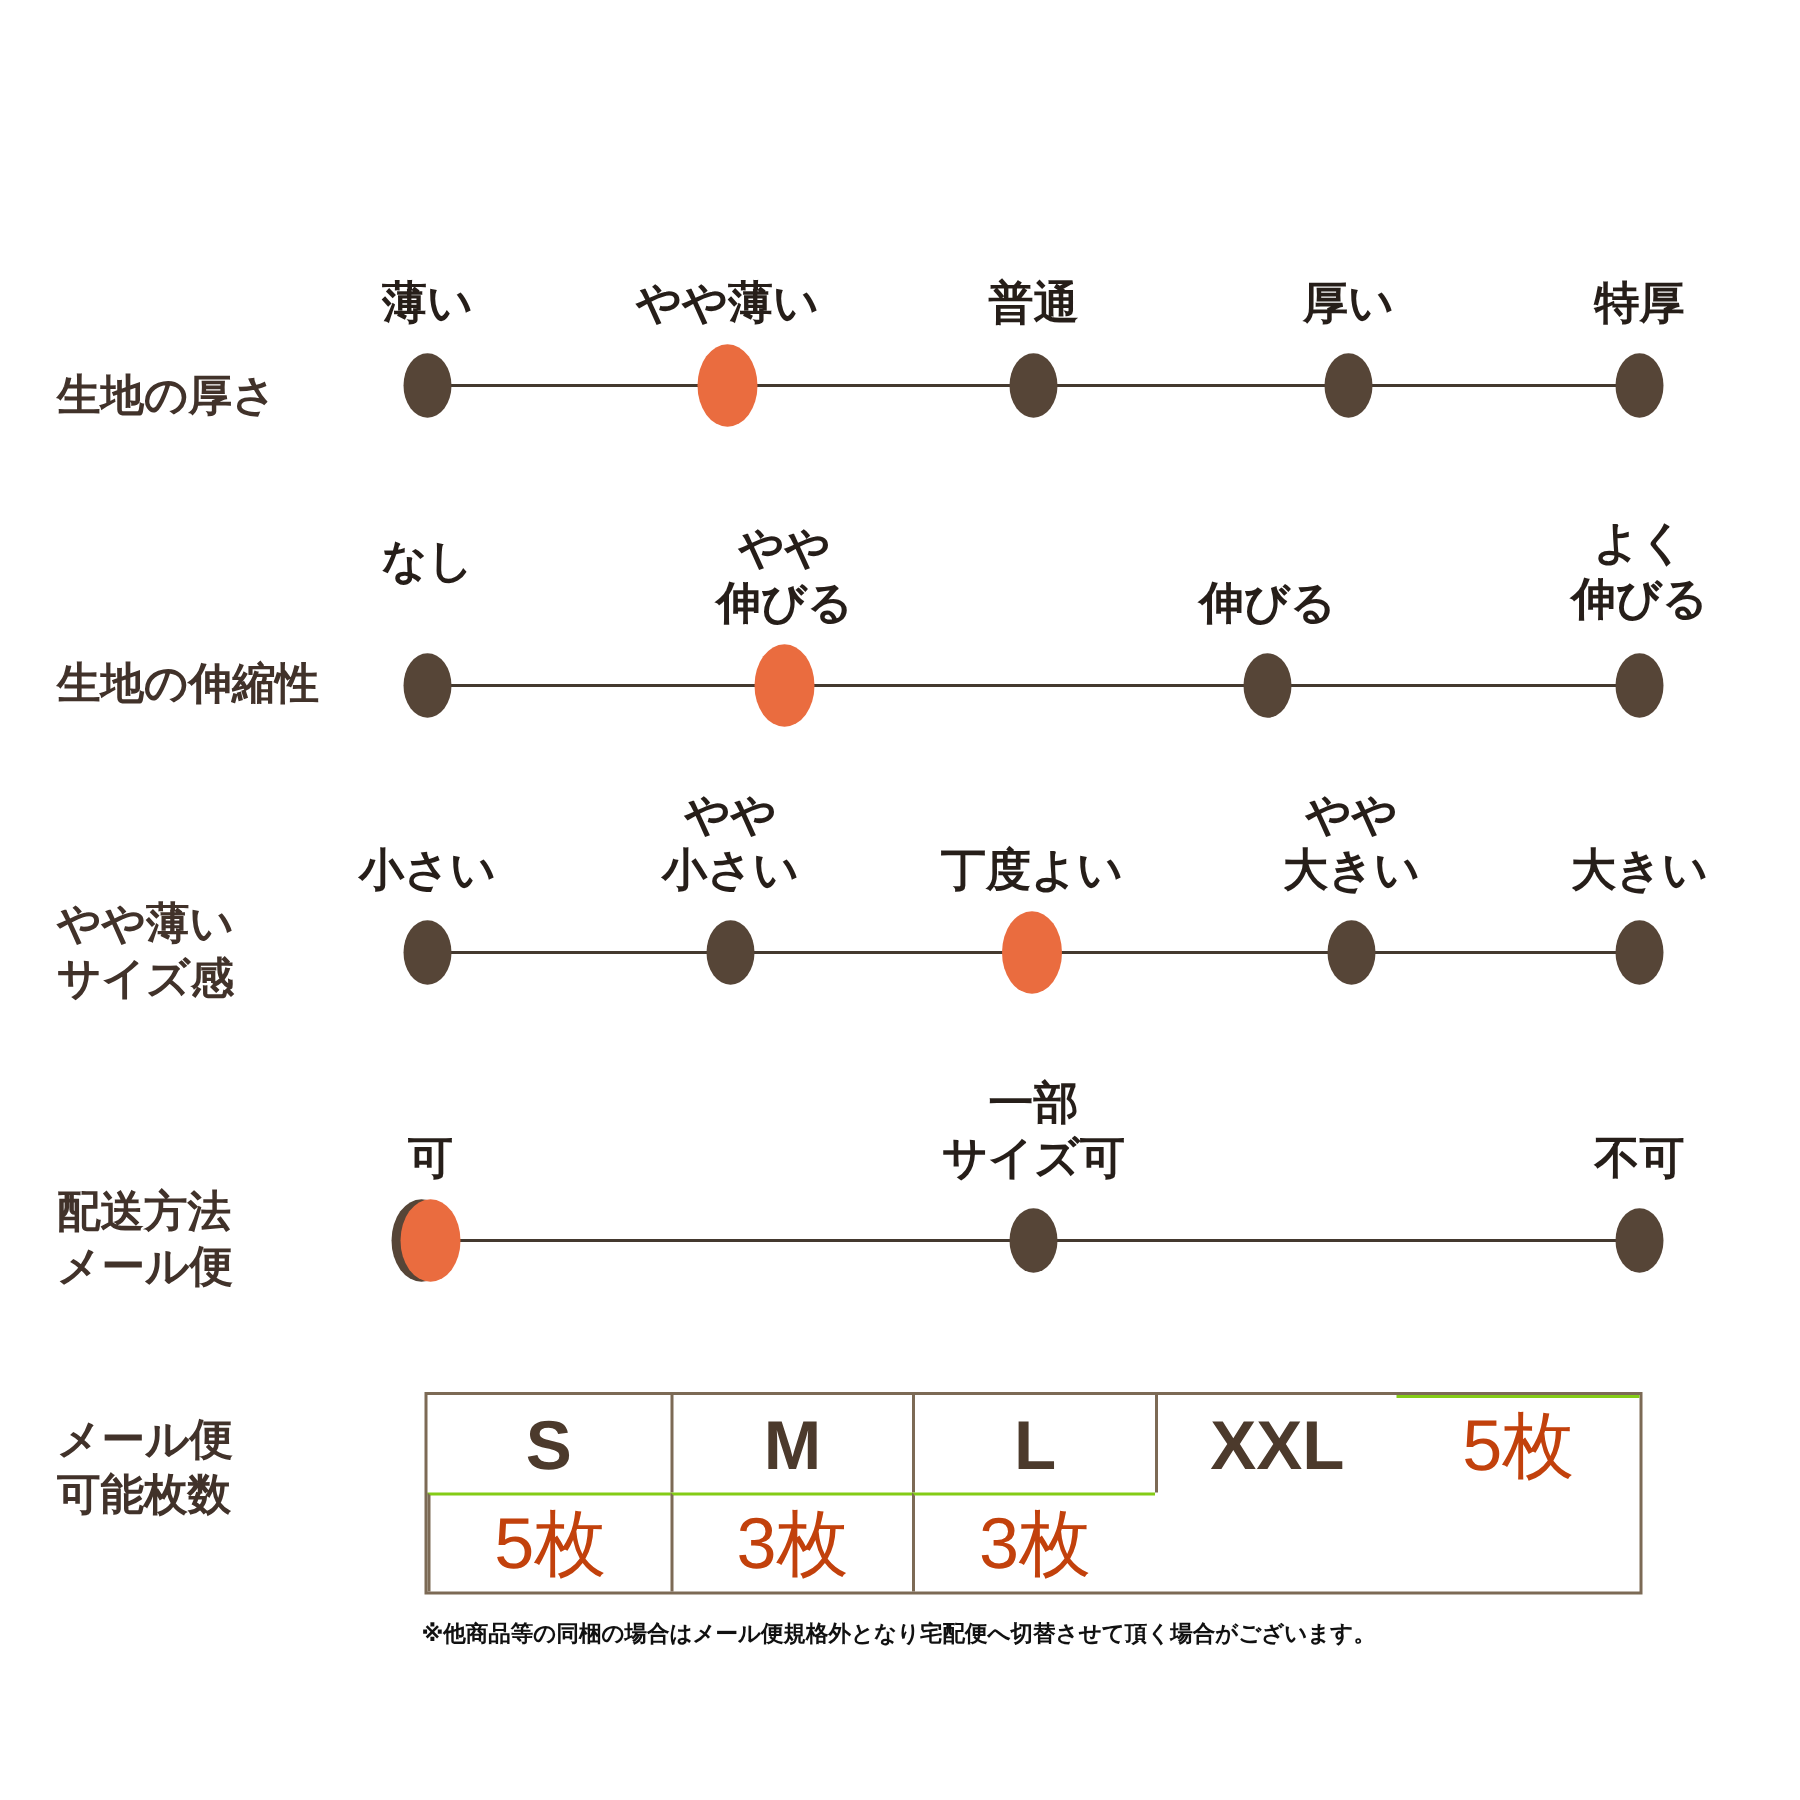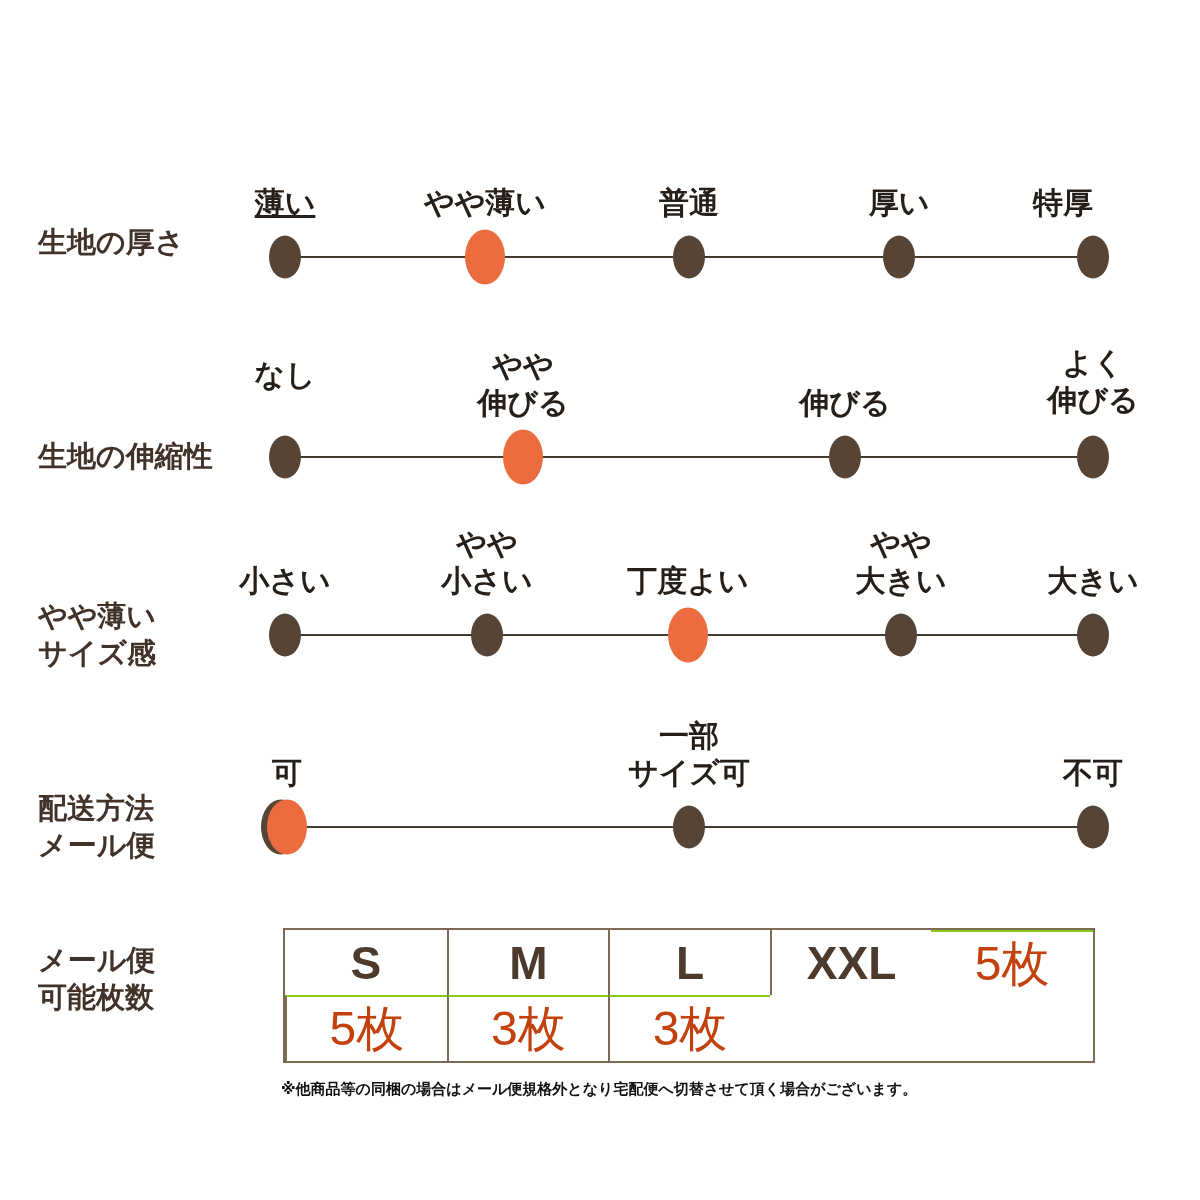--- a/index.html
+++ b/index.html
@@ -27,29 +27,29 @@
   .footnote{position:absolute;left:281px;top:1080px;font-size:15px;color:#111111;
             font-weight:600;white-space:nowrap;}
 </style>
 </head>
 <body>
 
 <div class="canvas">
 
 
   <div>
-    <div class="row-label" style="top:224px;">
+    <div class="row-label" style="top:246px;">
       <span>生地の厚さ</span>
     </div>
     <div class="scale-line" style="left:285px;top:256px;width:808px;"></div>
-    <div class="opt-label" style="left:285px;bottom:979px;text-decoration:underline;"><span>薄い</span></div>
+    <div class="opt-label" style="left:285px;bottom:979px;"><span>薄い</span></div>
     <div class="opt-label" style="left:485px;bottom:979px;"><span>やや薄い</span></div>
     <div class="opt-label" style="left:689px;bottom:979px;"><span>普通</span></div>
     <div class="opt-label" style="left:899px;bottom:979px;"><span>厚い</span></div>
-    <div class="opt-label" style="left:1063px;bottom:979px;margin-top:28px;"><span>特厚</span></div>
+    <div class="opt-label" style="left:1093px;bottom:979px;margin-top:28px;"><span>特厚</span></div>
     <div class="dot" style="left:285px;top:257px;"></div>
     <div class="dot sel" style="left:485px;top:257px;"></div>
     <div class="dot" style="left:689px;top:257px;"></div>
     <div class="dot" style="left:899px;top:257px;"></div>
     <div class="dot" style="left:1093px;top:257px;"></div>
   </div>
 
   <div>
     <div class="row-label" style="top:438px;">
       <span>生地の伸縮性</span>

